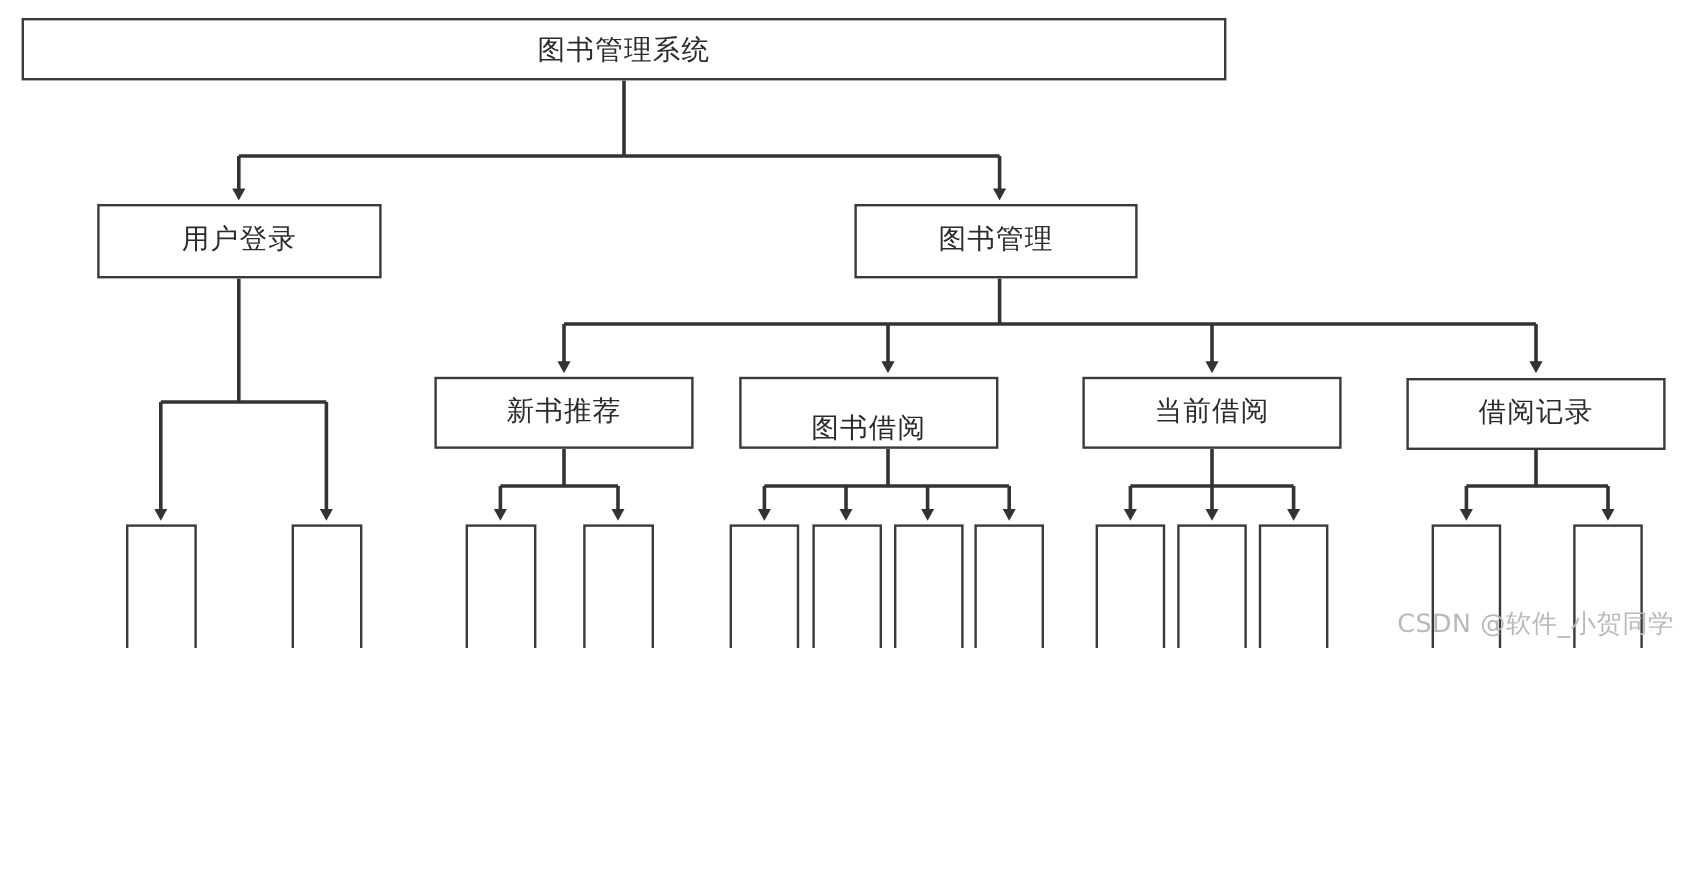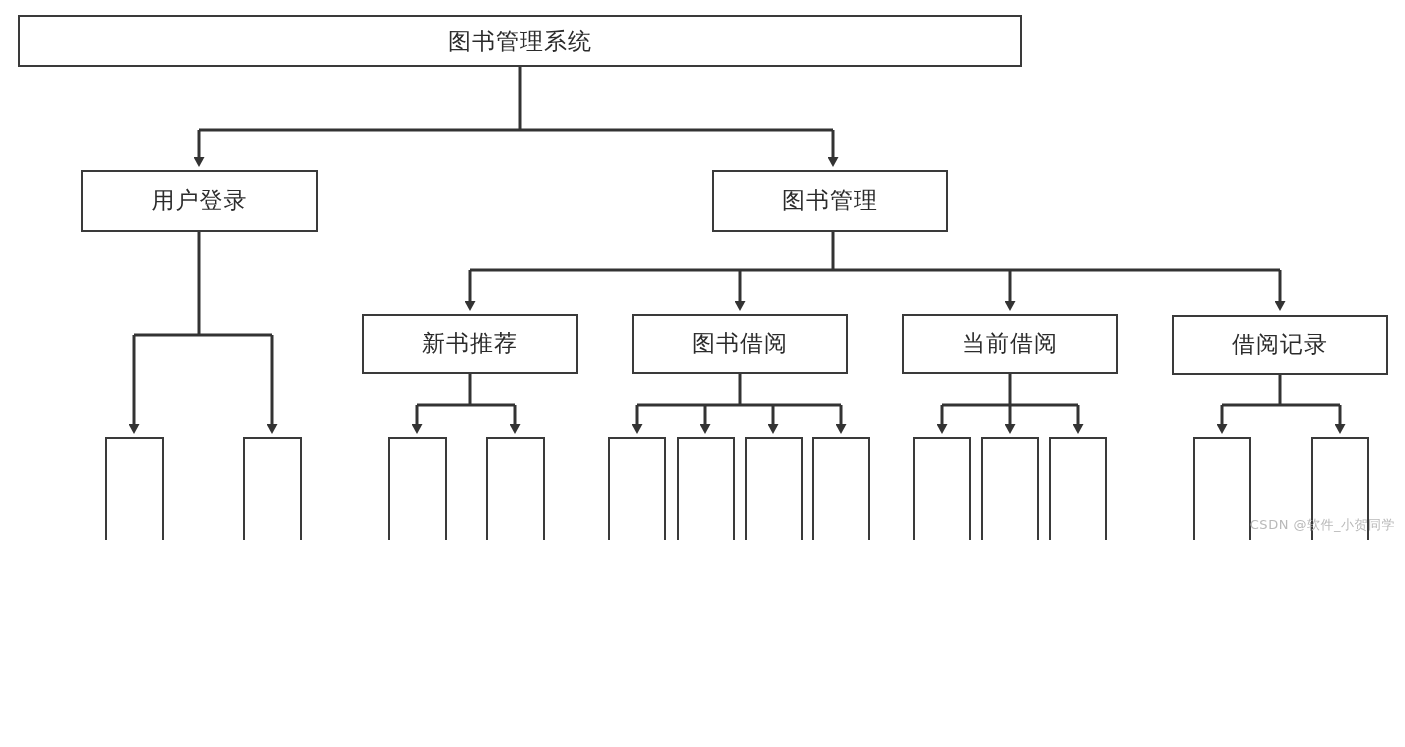--- a/index.html
+++ b/index.html
@@ -57,21 +57,21 @@
   }
   .node-v .vtext {
     writing-mode: vertical-rl;
     text-orientation: upright;
     white-space: nowrap;
   }
   #watermark {
     position: absolute;
     right: 10px;
     bottom: 6px;
-    font-size: 13px;
+    font-size: 21px;
     color: #b9b9b9;
     letter-spacing: 0.5px;
     z-index: 5;
     white-space: nowrap;
     font-family: "DejaVu Sans", "Liberation Sans", sans-serif;
   }
 </style>
 </head>
 <body>
 
@@ -136,21 +136,21 @@
   </div>
 
   <div class="node node-h" style="left:362px; top:314px; width:216px; height:60px;">
     <span>新书推荐</span>
   </div>
 
   <div class="node node-h" style="left:712px; top:170px; width:236px; height:62px;">
     <span>图书管理</span>
   </div>
 
-  <div class="node node-h" style="left:632px; top:314px; width:216px; height:60px;">
+  <div class="node node-h" style="left:616px; top:314px; width:216px; height:60px;align-items:flex-end;">
     <span>图书借阅</span>
   </div>
 
   <div class="node node-h" style="left:1172px; top:315px; width:216px; height:60px;">
     <span>借阅记录</span>
   </div>
 
   <div class="node node-h" style="left:902px; top:314px; width:216px; height:60px;">
     <span>当前借阅</span>
   </div>

